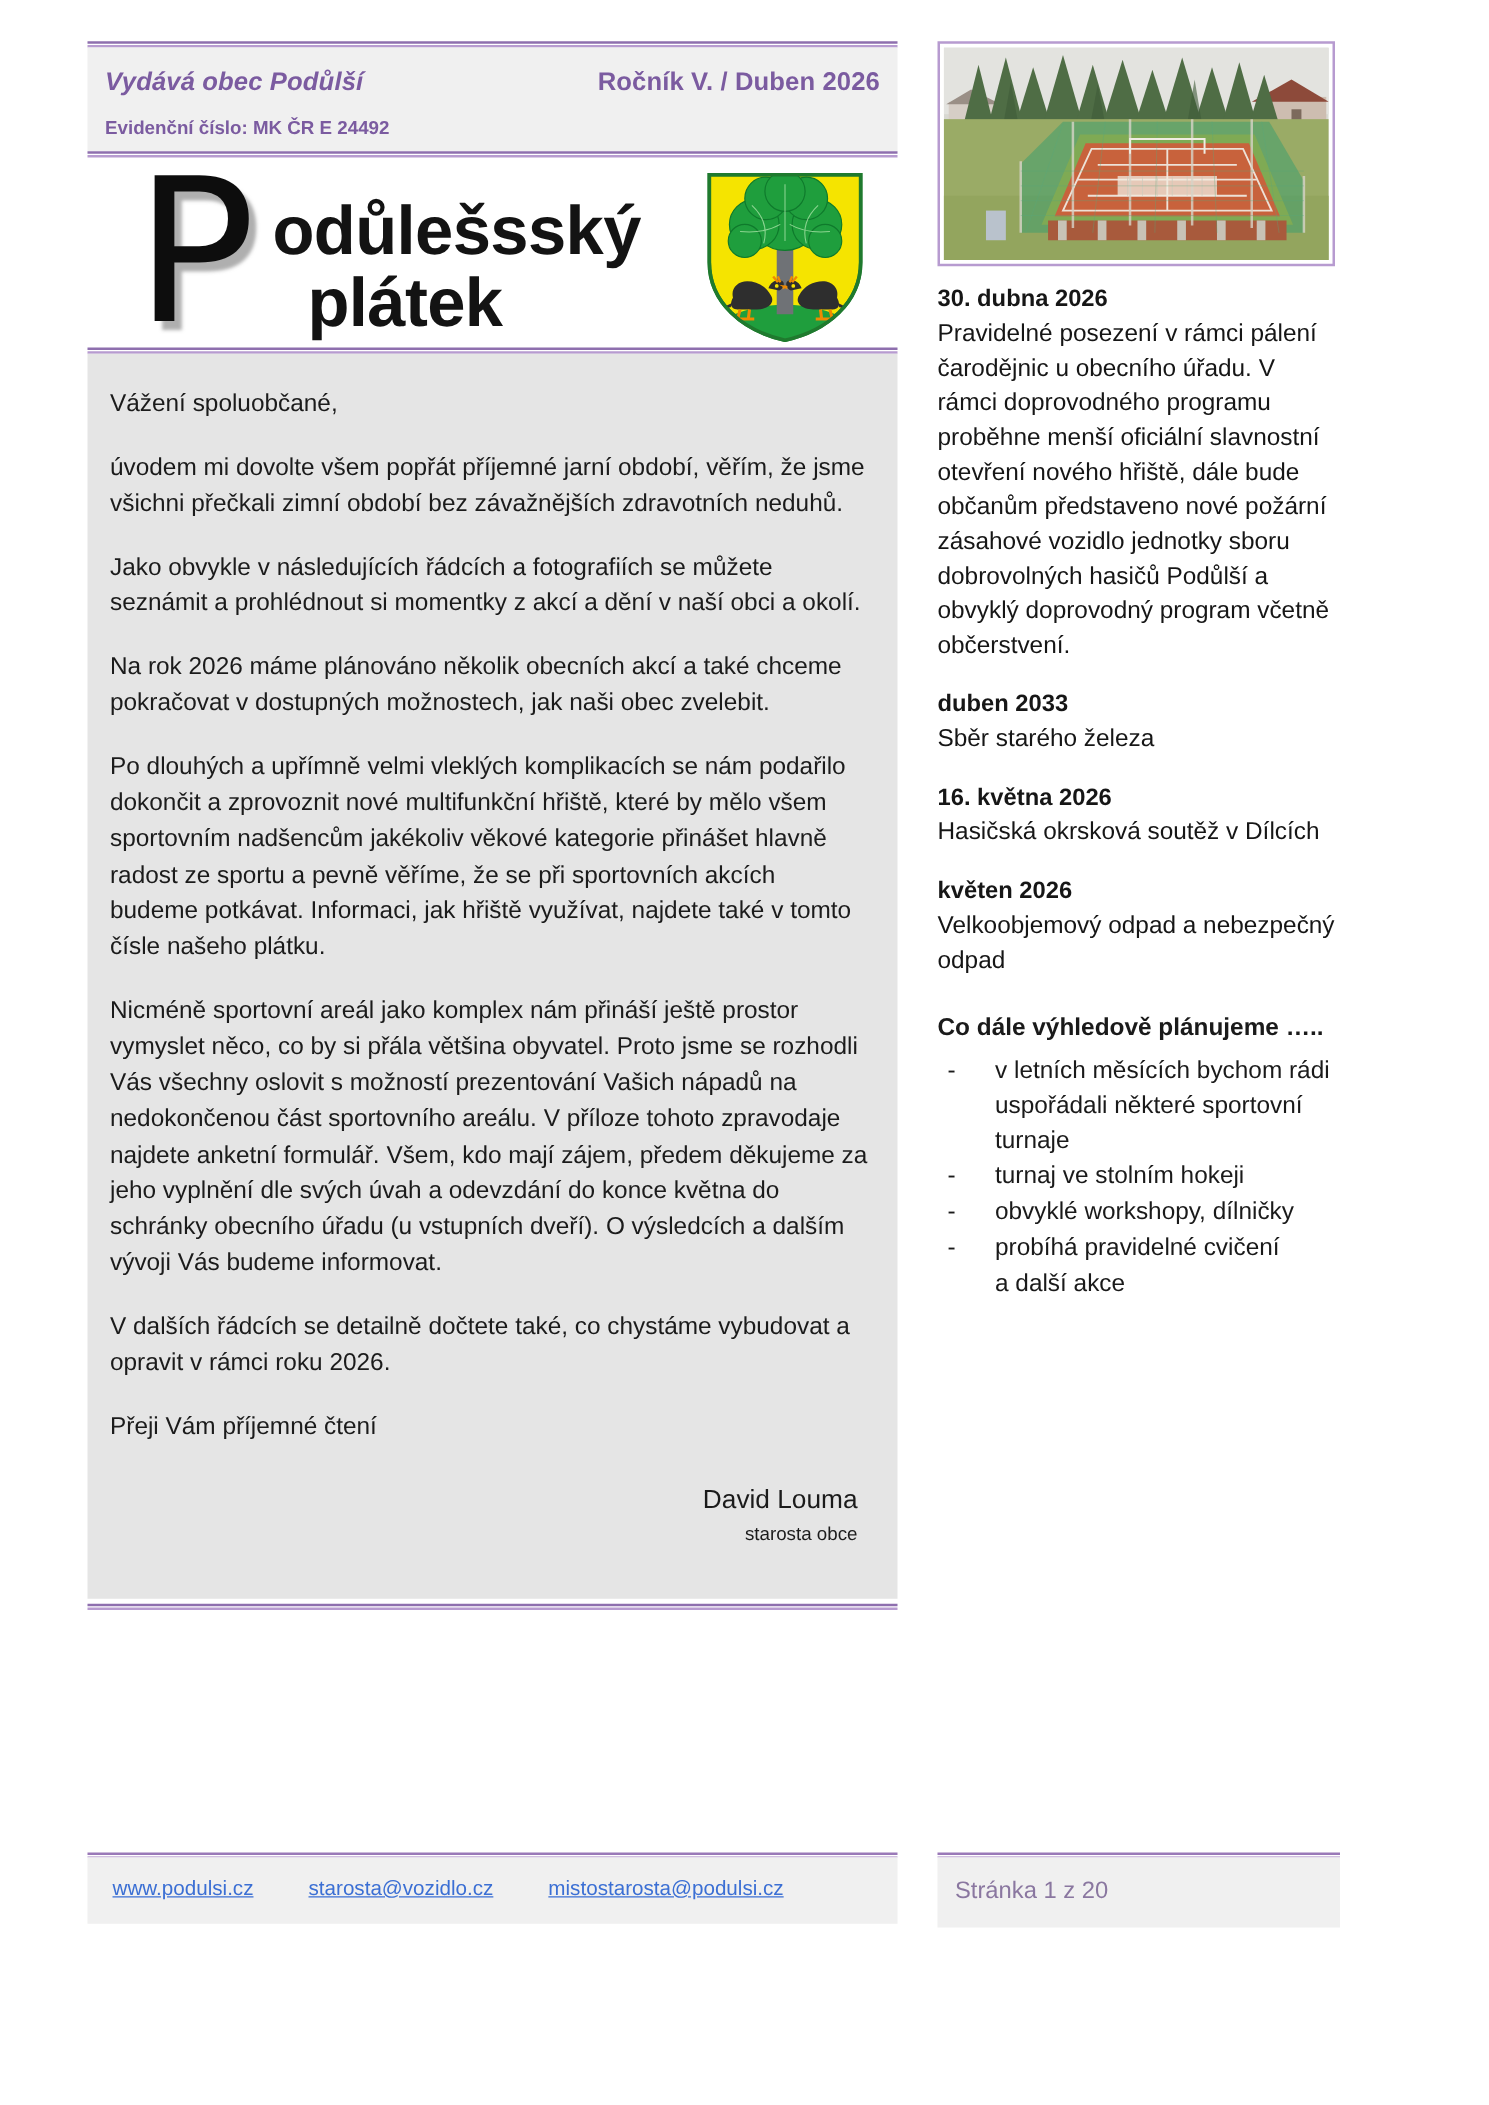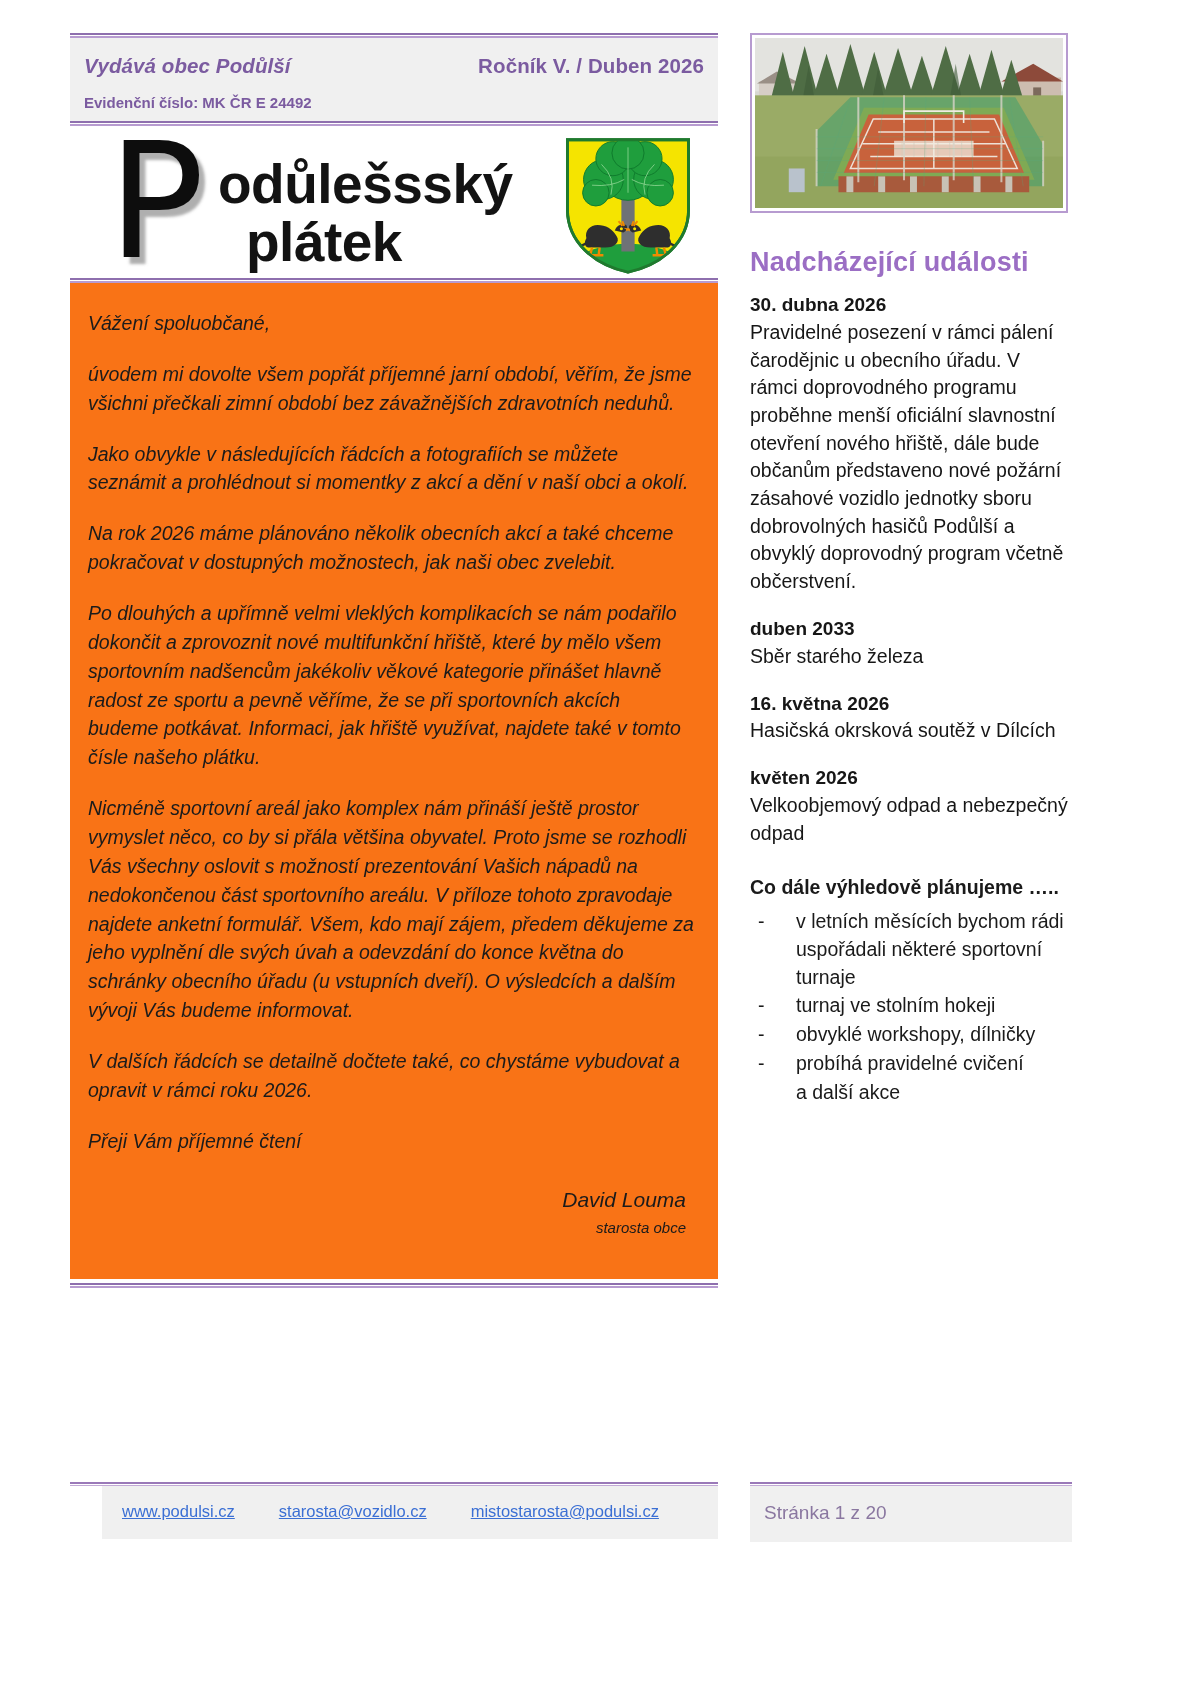--- a/index.html
+++ b/index.html
@@ -102,27 +102,26 @@
 
   
   .crest {
     position: absolute;
     right: 22px; top: 10px;
     width: 136px; height: 140px;
   }
 
   
   .body-block {
-    background: #f97316;
+    background: #e5e5e5;
     padding: 26px 22px 40px 18px;
     font-size: 19.5px;
     line-height: 1.48;
     color: #1b1b1b;
     font-weight: 300;
-    font-style: italic;
   }
   .body-block p { margin: 0 0 22px 0; }
   .body-block p:last-of-type { margin-bottom: 0; }
 
   .sig-name {
     text-align: right;
     font-size: 21px;
     margin: 28px 10px 0 0;
     color: #1b1b1b;
     font-weight: 300;
@@ -142,21 +141,20 @@
     position: absolute;
     left: 70px; top: 1482px;
     width: 648px;
   }
   .footer-links {
     background: #f0f0f0;
     padding: 16px 14px 18px 20px;
     display: flex;
     gap: 44px;
     font-size: 16.5px;
-    margin-left: 32px;
   }
   .footer-links a {
     color: #3b6fd4;
     text-decoration: underline;
     font-weight: 300;
   }
 
   
   .right-col {
     position: absolute;
@@ -427,21 +425,20 @@
         </g>
 
         <g stroke="#efece2" stroke-width="1.6" fill="none">
           <path d="M150,86 L150,74 L210,74 L210,86"></path>
         </g>
 
         <rect x="34" y="132" width="16" height="24" fill="#b9c2cc"></rect>
       </svg>
     </div>
 
-    <div class="sidebar-heading">Nadcházející události</div>
 
     <div class="events">
       <div class="event">
         <div class="event-date">30. dubna 2026</div>
         <div class="event-desc">Pravidelné posezení v rámci pálení čarodějnic u obecního úřadu. V rámci doprovodného programu proběhne menší oficiální slavnostní otevření nového hřiště, dále bude občanům představeno nové požární zásahové vozidlo jednotky sboru dobrovolných hasičů Podůlší a obvyklý doprovodný program včetně občerstvení.</div>
       </div>
       <div class="event">
         <div class="event-date">duben 2033</div>
         <div class="event-desc">Sběr starého železa</div>
       </div>

